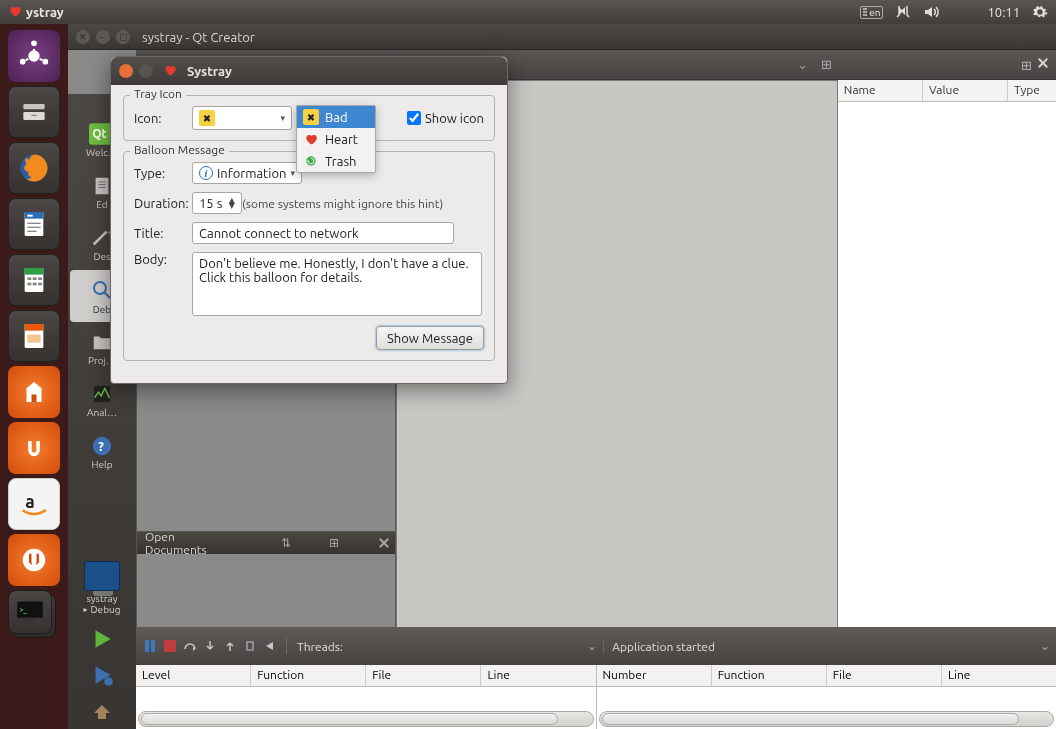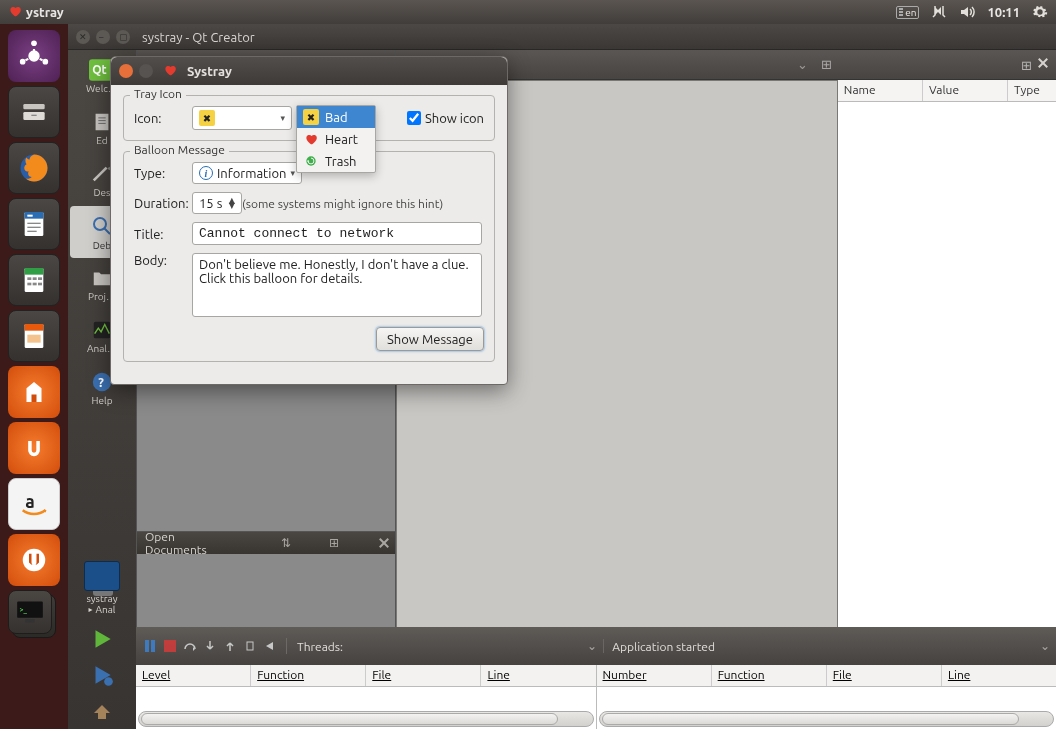--- a/index.html
+++ b/index.html
@@ -13,42 +13,42 @@
     font-weight:bold;
   }
   .top-panel .heart { width:14px;height:14px;margin-right:4px;display:inline-block;position:relative;}
   .top-panel .heart svg{position:absolute;top:-1px;left:0;}
   .top-panel .title { font-weight:bold;}
   .top-panel .right { margin-left:auto; display:flex; align-items:center; gap:12px; font-weight:normal;}
   .kb-ind { border:1px solid #aaa; border-radius:2px; padding:0 2px; font-size:10px; display:flex;align-items:center;gap:2px;}
   .kb-rows{display:flex;flex-direction:column;gap:1px;}
   .kb-row{width:4px;height:2px;background:#aaa;}
   .net-icon svg, .vol-icon svg, .gear-icon svg{display:block;}
-  .panel-time{font-weight:bold;}
+  .panel-time{font-weight:normal;margin-left:36px;}
 
   
   .launcher { position:absolute; top:24px; left:0; bottom:0; width:68px;
     background:#3c1a1a; display:flex; flex-direction:column; align-items:center; padding-top:6px; gap:4px;}
   .launch-item { width:52px;height:52px; border-radius:8px; display:flex;align-items:center;justify-content:center;}
   .launch-item.dark { background: linear-gradient(#4a4744,#34312f); border:1px solid #222;}
   .launch-item.orange{ background: radial-gradient(circle,#f67c2e,#d24d0b); }
   .launch-item.white{background:#f4f4f4;border:1px solid #ccc;}
   .trash-item{margin-top:auto;margin-bottom:6px;}
   .launch-item svg{display:block;}
   .stack{position:relative;width:52px;height:52px;}
 
   
   .qtc-window{ position:absolute; top:24px; left:68px; right:0; bottom:0; background:#8a8a8a;}
   .qtc-titlebar{height:26px;background:linear-gradient(#4c4845,#3a3734);display:flex;align-items:center;padding:0 8px;color:#d8d5d2;gap:6px;border-bottom:1px solid #2a2826;}
   .wctrl{width:14px;height:14px;border-radius:7px;background:#5c5955;display:inline-block;position:relative;}
   .wctrl.close{}
   .wctrl .x{position:absolute;top:2px;left:3px;font-size:9px;color:#2c2a28;}
 
   .qtc-body{position:absolute;top:26px;left:0;right:0;bottom:0;display:flex;}
-  .qtc-sidebar{width:68px;background:linear-gradient(#4b4743,#373431);display:flex;flex-direction:column;align-items:center;padding-top:0;color:#cfccc8;font-size:10px;}
+  .qtc-sidebar{width:68px;background:linear-gradient(#4b4743,#373431);display:flex;flex-direction:column;align-items:center;padding-top:20px;color:#cfccc8;font-size:10px;margin-top:44px;}
   .sb-item{width:64px;height:52px;display:flex;flex-direction:column;align-items:center;justify-content:center;gap:2px;border-radius:4px;}
   .sb-item.active{background:#d0cecb;color:#333;}
   .sb-item svg{display:block;}
   .sb-spacer{flex:1;}
   .sb-label{font-size:10px;}
   .runbox{display:flex;flex-direction:column;align-items:center;color:#d6d3cf;font-size:10px;margin-bottom:6px;}
   .run-icon{width:36px;height:30px;background:#1b4f8a;border:1px solid #0c2d4f;border-radius:3px;position:relative;margin-bottom:2px;}
   .run-icon::after{content:"";position:absolute;bottom:-6px;left:8px;width:20px;height:5px;background:#777;border-radius:0 0 3px 3px;}
 
   .mid{flex:1;display:flex;flex-direction:column;border-left:1px solid #555;border-right:1px solid #555;}
@@ -76,21 +76,21 @@
   
   .dbgbar{position:absolute;left:68px;right:0;bottom:64px;height:38px;background:linear-gradient(#5f5b57,#454240);display:flex;align-items:center;color:#e0ddd9;font-size:12px;}
   .dbgbar .btngrp{display:flex;gap:4px;padding:0 6px;}
   .dbgbar .b{width:16px;height:16px;display:flex;align-items:center;justify-content:center;opacity:.85;}
   .dbgbar .sep{width:1px;height:16px;background:#6d6965;margin:0 2px;}
   .dbgbar .lbl{margin-left:8px;}
   .dbgbar .dd{margin-left:auto;margin-right:6px;opacity:.6;}
   .dbgbar .half{flex:1;display:flex;align-items:center;}
 
   .dbgtable{position:absolute;left:68px;right:0;bottom:0;height:64px;background:#fff;display:flex;}
-  .dbgtable .half{flex:1;border-right:1px solid #bbb;display:flex;flex-direction:column;text-decoration:underline;}
+  .dbgtable .half{flex:1;border-right:1px solid #bbb;display:flex;flex-direction:column;}
   .thead{height:22px;background:#f3f2f0;border-bottom:1px solid #bbb;display:flex;font-size:12px;}
   .thead div{padding:3px 6px;border-right:1px solid #ccc;flex:1;}
   .tscroll{height:16px;margin:auto 2px 2px 2px;background:linear-gradient(#e9e7e4,#d3d1ce);border:1px solid #aaa;border-radius:8px;position:relative;}
   .tscroll .thumb{position:absolute;top:1px;left:2px;height:12px;width:92%;background:linear-gradient(#f4f3f1,#dcdad7);border:1px solid #aaa;border-radius:6px;}
 
   
   .dialog{position:absolute;top:56px;left:110px;width:398px;background:#ecebe9;border:1px solid #6c6966;border-radius:6px 6px 4px 4px;box-shadow:0 6px 22px rgba(0,0,0,.45);}
   .dlg-title{height:28px;background:linear-gradient(#524e4b,#3d3a37);border-radius:6px 6px 0 0;display:flex;align-items:center;padding:0 8px;color:#e4e1de;gap:6px;}
   .dlg-title .wc{width:14px;height:14px;border-radius:7px;display:inline-block;}
   .dlg-title .wc.close{background:#e76f3a;}
@@ -102,21 +102,21 @@
   .row{display:flex;align-items:center;margin-bottom:8px;}
   .row:last-child{margin-bottom:0;}
   .row label{font-size:13px;color:#222;min-width:58px;}
   .field .select, .field input[type=text], .field textarea, .spin{
     background:#fff;border:1px solid #a8a6a2;border-radius:3px;padding:3px 6px;font-size:13px;color:#222;
   }
   .select{display:flex;align-items:center;gap:4px;min-width:100px;justify-content:space-between;}
   .select .caret{font-size:9px;color:#555;}
   .spin{display:flex;align-items:center;width:50px;justify-content:space-between;}
   .spin .arrows{display:flex;flex-direction:column;line-height:5px;font-size:8px;color:#444;}
-  input.full{width:290px;font-family:Liberation Mono, monospace;}
+  input.full{width:262px;}
   textarea.full{width:290px;height:64px;resize:none;font-family:inherit;}
   .hint{font-size:12px;color:#444;}
   .chk{margin-left:auto;display:flex;gap:4px;font-size:13px;}
   .chk input{width:14px;height:14px;}
   .btnrow{display:flex;justify-content:flex-end;}
   .btn{background:linear-gradient(#f6f5f3,#e1dfdc);border:1px solid #9c9a96;border-radius:4px;padding:4px 10px;font-size:13px;color:#222;box-shadow:0 0 0 1px #b7cfe6, 0 0 3px #7facdd;}
 
   
   .ddlist{position:absolute;top:48px;left:185px;width:80px;background:#f3f2f0;border:1px solid #a9a7a3;box-shadow:0 3px 10px rgba(0,0,0,.25);border-radius:2px;z-index:5;}
   .dd-item{display:flex;align-items:center;gap:6px;padding:3px 6px;font-size:13px;color:#222;}
@@ -328,21 +328,21 @@
             <text x="8" y="17" font-size="14" fill="#fff" font-weight="bold">?</text>
           </svg>
         <span class="sb-label">Help</span>
       </div>
       <div class="sb-spacer"></div>
       <div class="runbox">
         <div class="run-icon"></div>
         <div>systray</div>
         <div style="display:flex;align-items:center;gap:3px">
             <span style="font-size:8px">▸</span>
-            <span>Anal</span>
+            <span>Debug</span>
           </div>
       </div>
       <div class="sb-item" style="height:36px">
         <svg width="26" height="26" viewBox="0 0 24 24">
             <path fill="#5fb63a" d="M6 4l14 8-14 8z"></path>
           </svg>
       </div>
       <div class="sb-item" style="height:36px">
         <svg width="26" height="26" viewBox="0 0 24 24">
             <path fill="#3a6fb0" d="M6 4l14 8-14 8z"></path>

